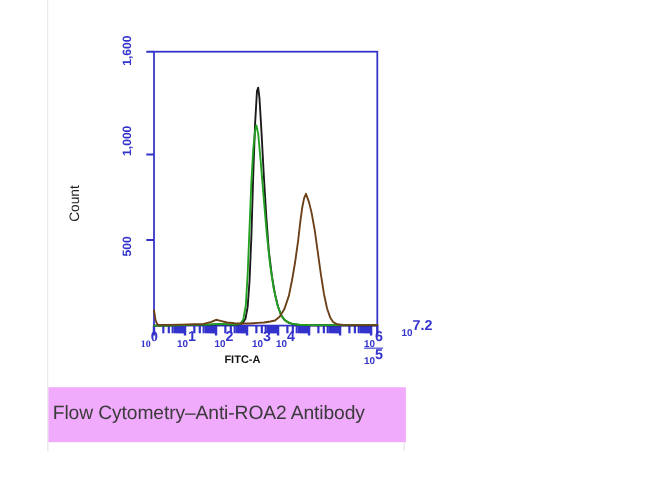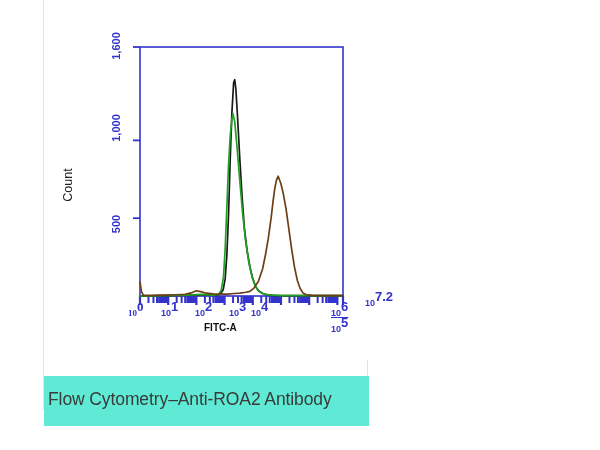--- a/index.html
+++ b/index.html
@@ -15,23 +15,23 @@
     background:#ffffff;
     border-left:1px solid #e3e3e3;
     border-right:1px solid #e3e3e3;
     box-sizing:border-box;
   }
   .plot-area{
     position:absolute;left:0;top:0;width:325px;height:360px;
     background:#ffffff;
   }
   .caption-band{
-    position:absolute;left:0;top:376px;
+    position:absolute;left:0;top:352px;
     width:325px;height:50px;
-    background:#5eead4;
+    background:#f0abfc;
     box-sizing:border-box;
   }
   .caption-text{
     position:absolute;left:4px;top:13px;
     width:320px;
     font-size:17.5px;
     color:#3a3a3a;
     letter-spacing:-0.1px;
     white-space:nowrap;
     font-family:"Liberation Sans", sans-serif;

